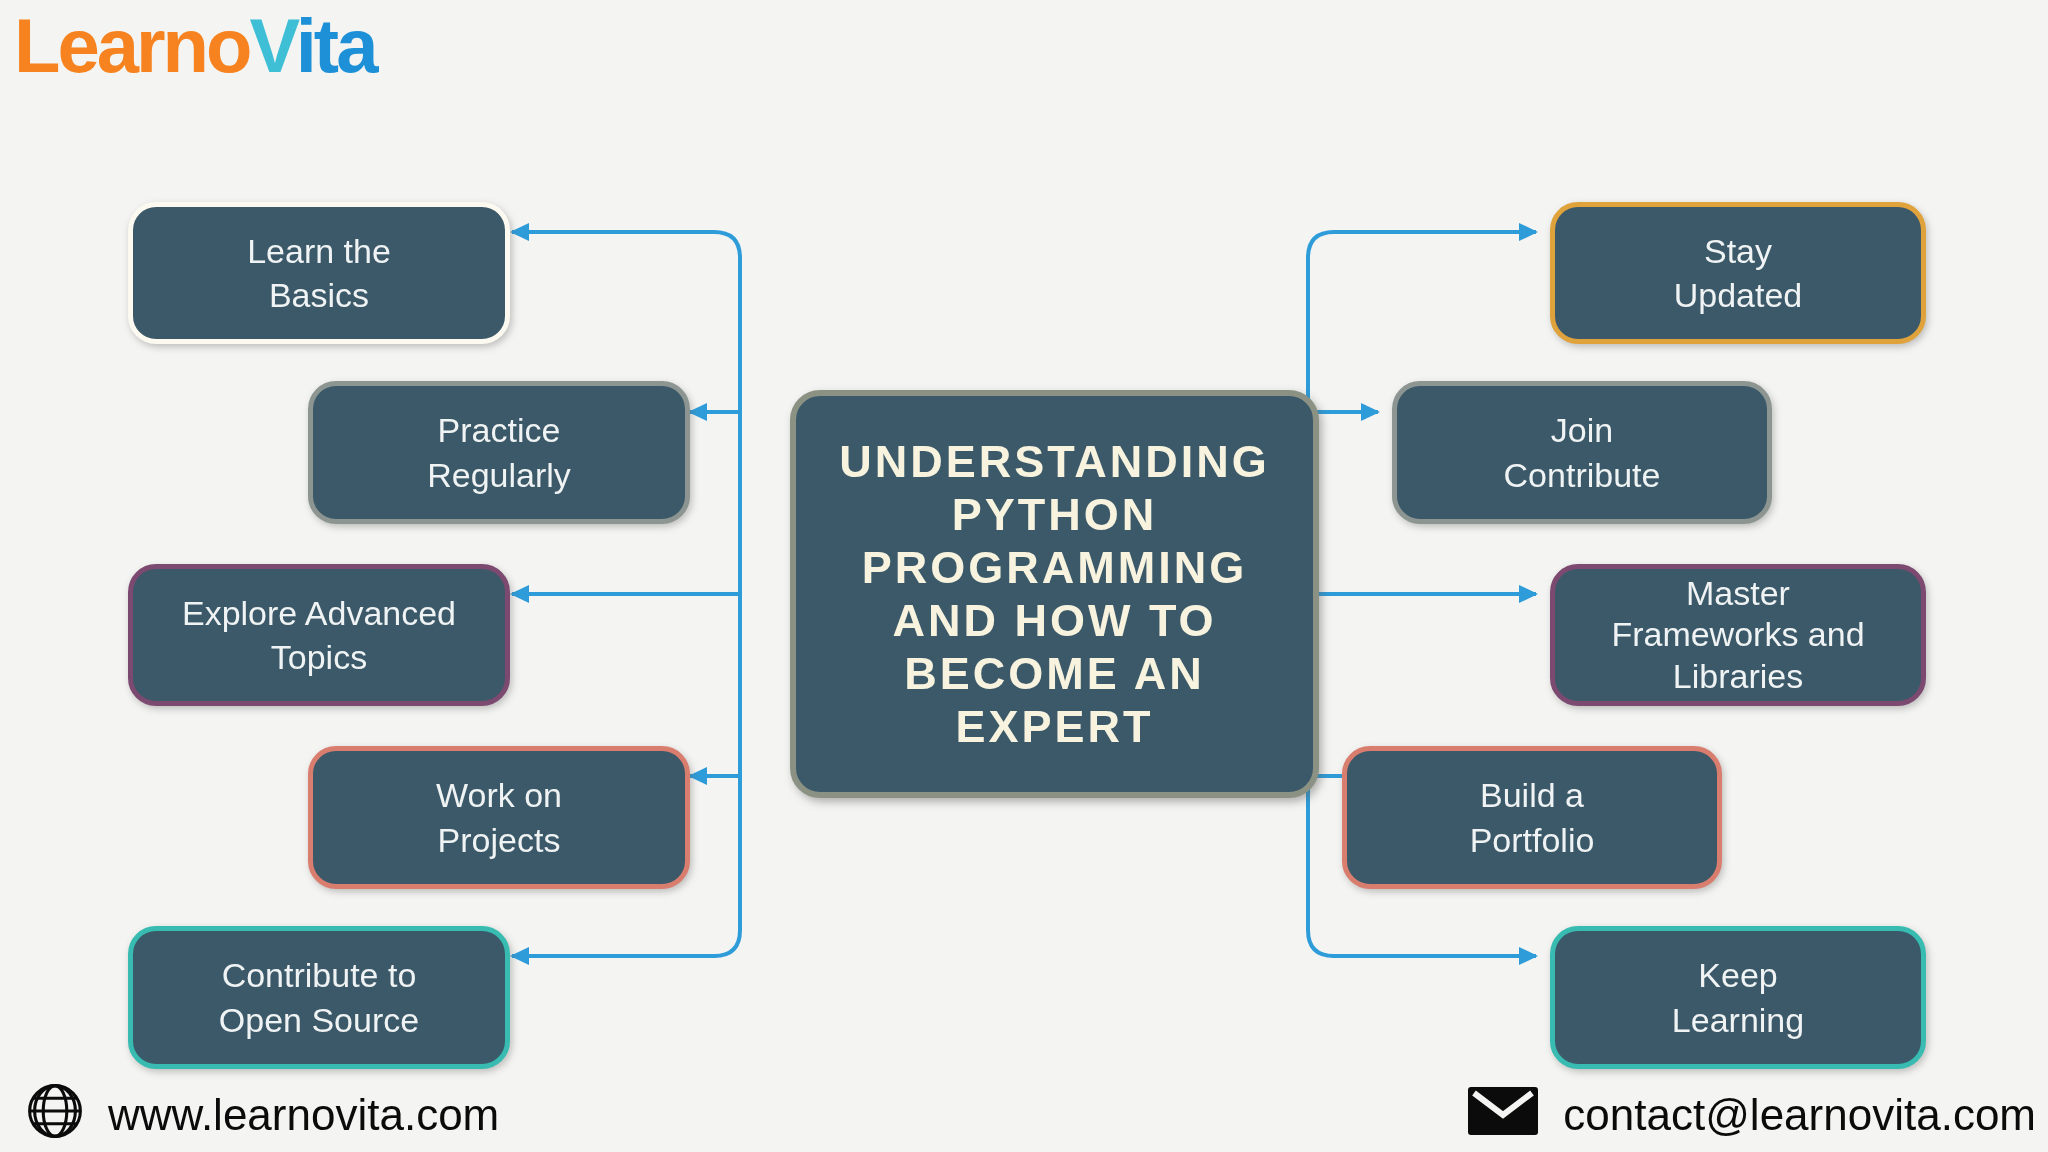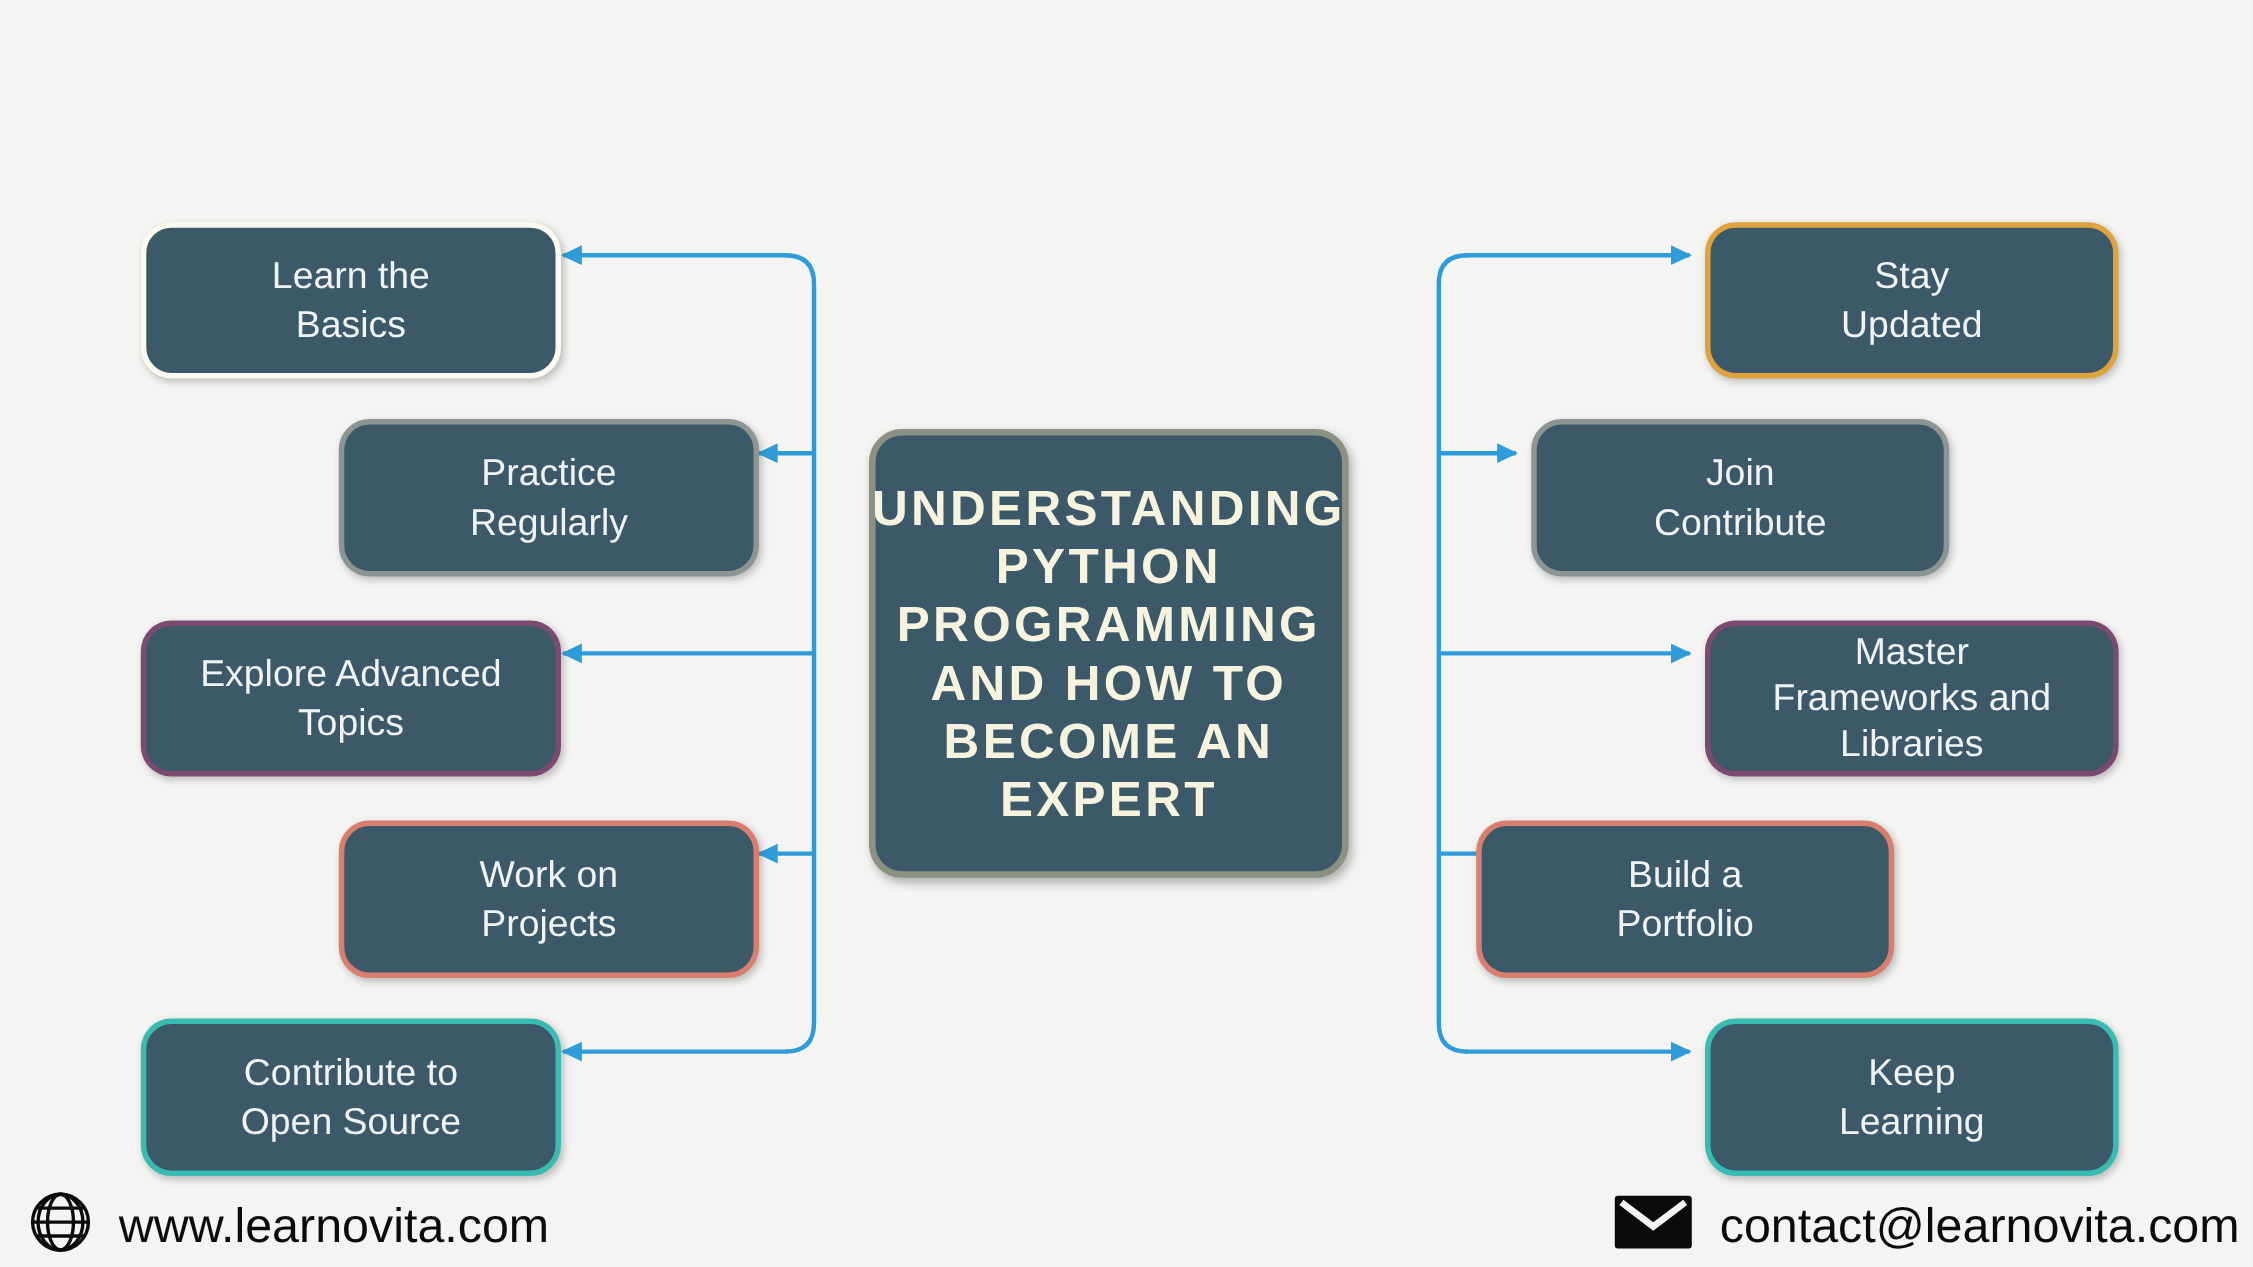--- a/index.html
+++ b/index.html
@@ -16,39 +16,42 @@
   
   .box{
     position:absolute;border-radius:28px;border:5px solid #888;
     display:flex;align-items:center;justify-content:center;text-align:center;
     color:#F0F3F3;font-size:34px;line-height:1.30;white-space:pre-line;
     box-shadow:2px 3px 7px rgba(90,90,90,0.35);
     margin-top:36px;
   }
   
   .center-box{
-    position:absolute;left:790px;top:390px;width:436px;height:408px;
+    position:absolute;left:790px;top:390px;width:529px;height:408px;
     border-radius:30px;border:6px solid #8B9284;box-sizing:border-box;
     display:flex;align-items:center;justify-content:center;text-align:center;
     font-weight:700;font-size:45px;letter-spacing:3px;line-height:1.18;
     color:#F8F3DE;white-space:pre-line;
     box-shadow:3px 4px 9px rgba(90,90,90,0.45);
   }
   
   .footer-item{position:absolute;display:flex;align-items:flex-end;gap:24px;
     font-size:44px;color:#0B0B0B;white-space:nowrap;}
   .footer-left{left:26px;top:1074px;height:66px;}
   .footer-right{right:12px;top:1074px;height:66px;}
   .icon{display:block;}
 </style>
 </head>
 <body>
 
 <div id="canvas" style="background: rgb(244, 244, 243);">
 
+  <div class="logo">
+    <span style="color: rgb(246, 131, 31);">Learno</span><span style="color: rgb(62, 191, 214);">V</span><span style="color: rgb(30, 144, 215);">ita</span>
+  </div>
 
   <svg class="connector-svg" viewBox="0 0 2048 1152" fill="none">
     <defs>
       <marker id="arrowhead" markerUnits="userSpaceOnUse" markerWidth="22" markerHeight="20" refX="17" refY="9" orient="auto">
         <path d="M0,0 L19,9 L0,18 Z" fill="#2E9CD9" stroke-linejoin="round"></path>
       </marker>
     </defs>
 
     <path class="conn" d="M 714 232 Q 740 232 740 258 L 740 930 Q 740 956 714 956" stroke="#2E9CD9" stroke-width="4"></path>
     <path class="conn" d="M 716 232 L 512 232" stroke="#2E9CD9" stroke-width="4" marker-end="url(#arrowhead)"></path>

